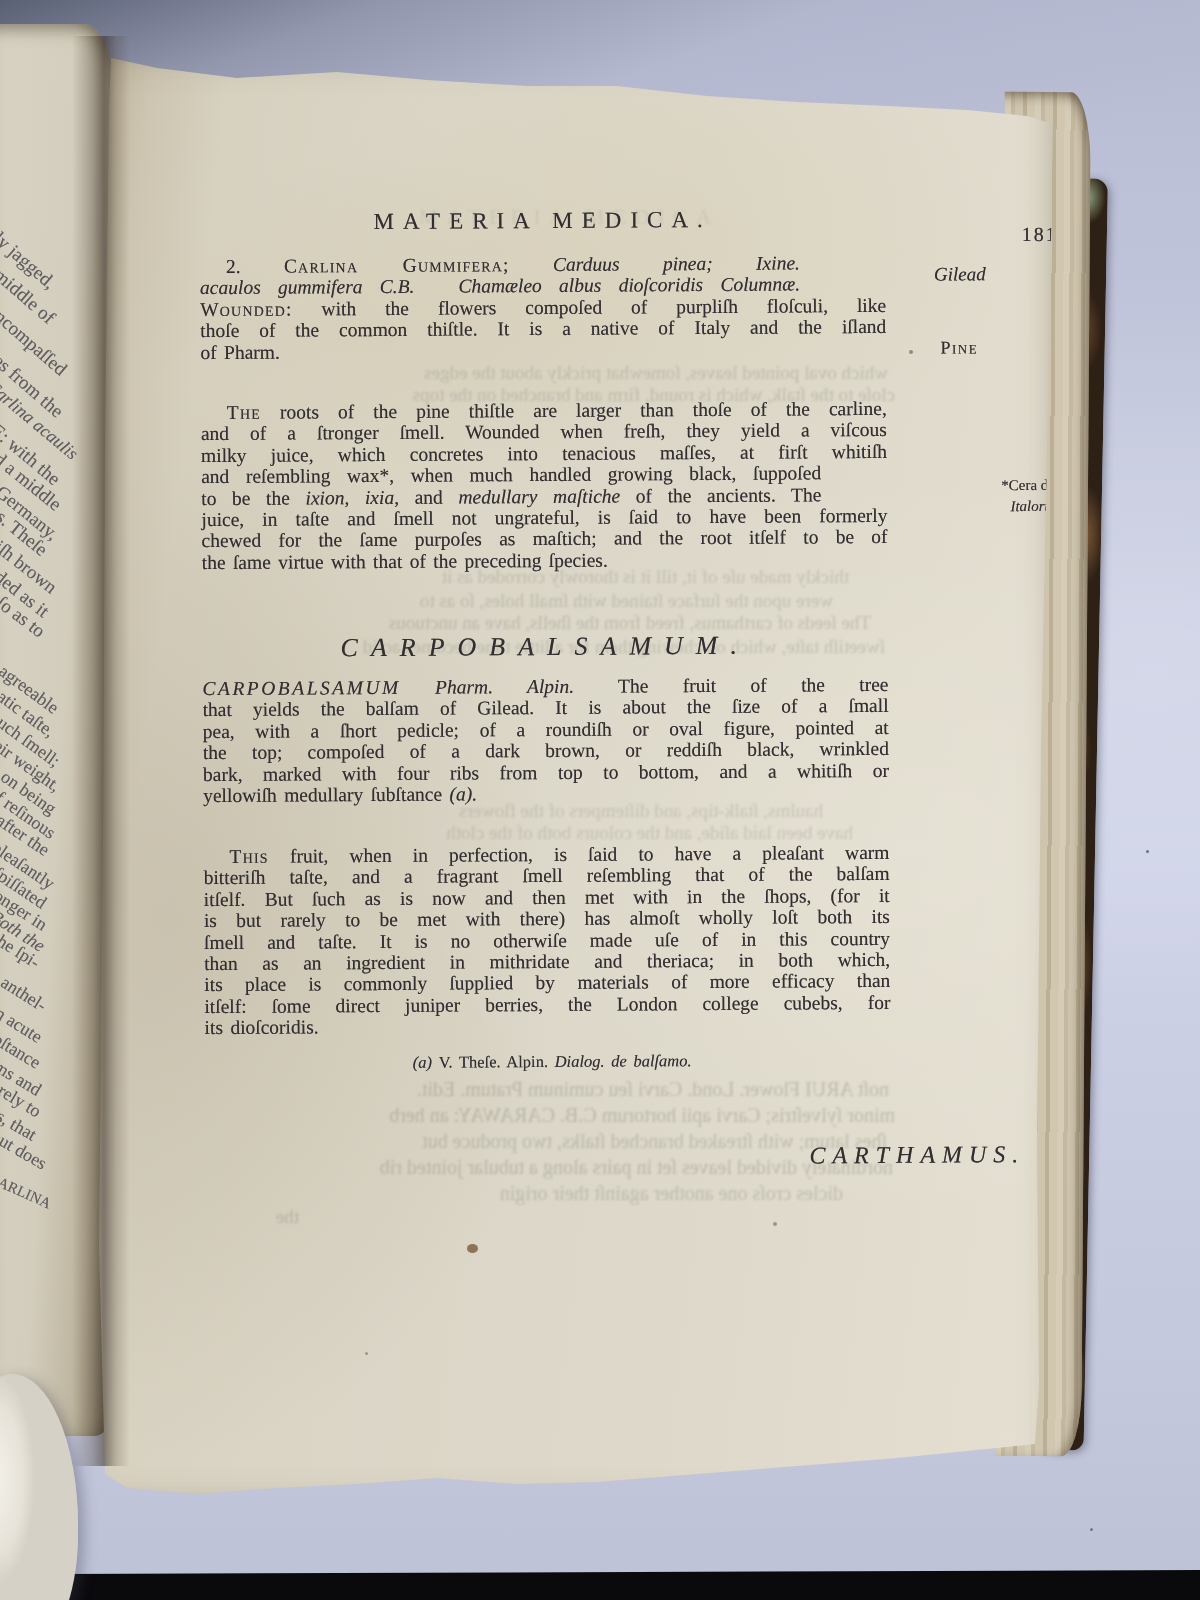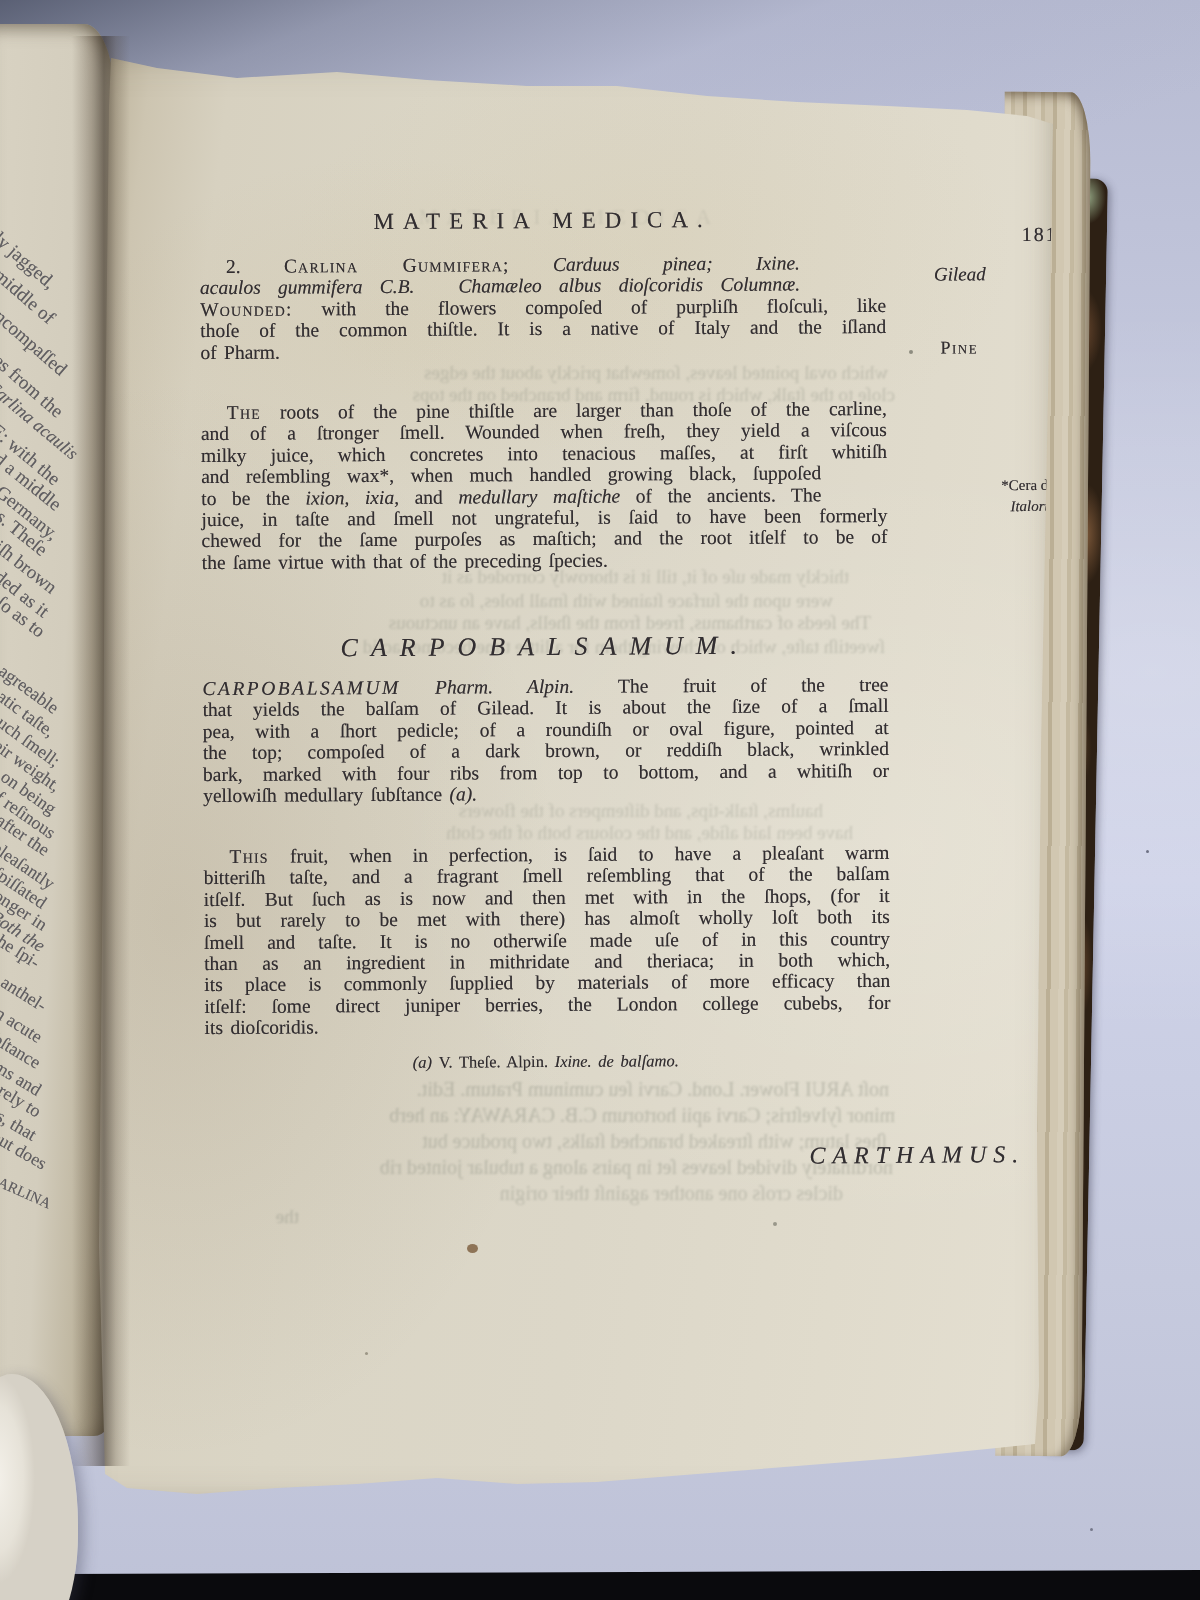--- a/index.html
+++ b/index.html
@@ -212,21 +212,21 @@
           <div class="line"><span>itſelf.  But ſuch as is now and then met with in the ſhops, (for it</span></div>
           <div class="line"><span>is but rarely to be met with there) has almoſt wholly loſt both its</span></div>
           <div class="line"><span>ſmell and taſte.  It is no otherwiſe made uſe of in this country</span></div>
           <div class="line"><span>than as an ingredient in mithridate and theriaca; in both which,</span></div>
           <div class="line"><span>its place is commonly ſupplied by materials of more efficacy than</span></div>
           <div class="line"><span>itſelf: ſome direct juniper berries, the London college cubebs, for</span></div>
           <div class="line last"><span>its dioſcoridis.</span></div>
         </div>
 
       <div id="footnote">
-          <div class="line last"><span class="i">(a) </span><span>V. Theſe. Alpin. </span><span class="i">Ixine. de balſamo.</span></div>
+          <div class="line last"><span class="i">(a) </span><span>V. Theſe. Alpin. </span><span class="i">Dialog. de balſamo.</span></div>
         </div>
 
       <div id="catchword">CARTHAMUS.</div>
     </div>
 
     <div class="speck" style="left:370px;top:1198px;width:11px;height:9px;background:#7a5b3b;opacity:.8;"></div>
     <div class="speck" style="left:812px;top:304px;width:4px;height:4px;background:#6b6b5f;opacity:.7;"></div>
     <div class="speck" style="left:676px;top:1176px;width:4px;height:4px;background:#6b6b5f;opacity:.6;"></div>
     <div class="speck" style="left:268px;top:1306px;width:3px;height:3px;background:#8c8675;opacity:.8;"></div>
   </div>

